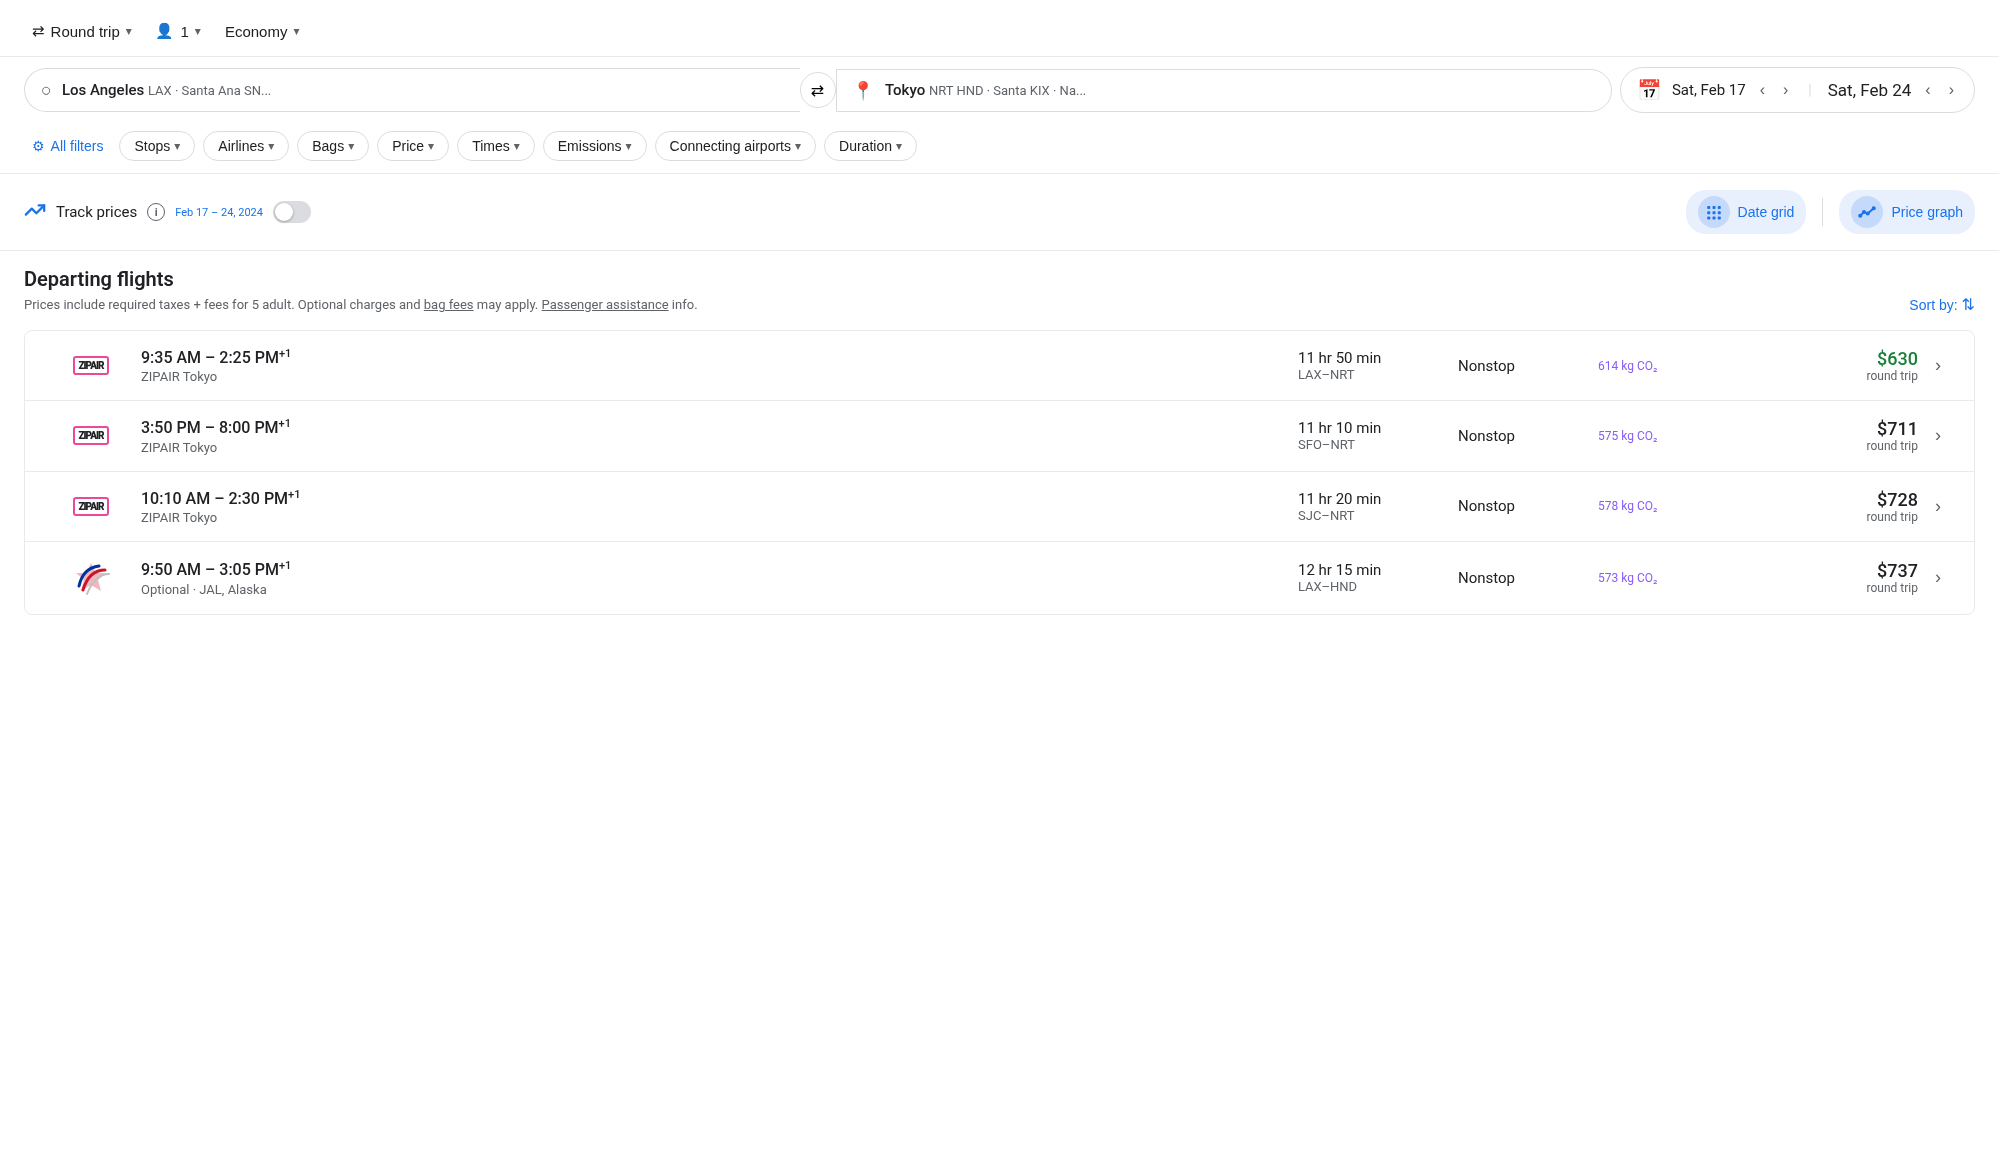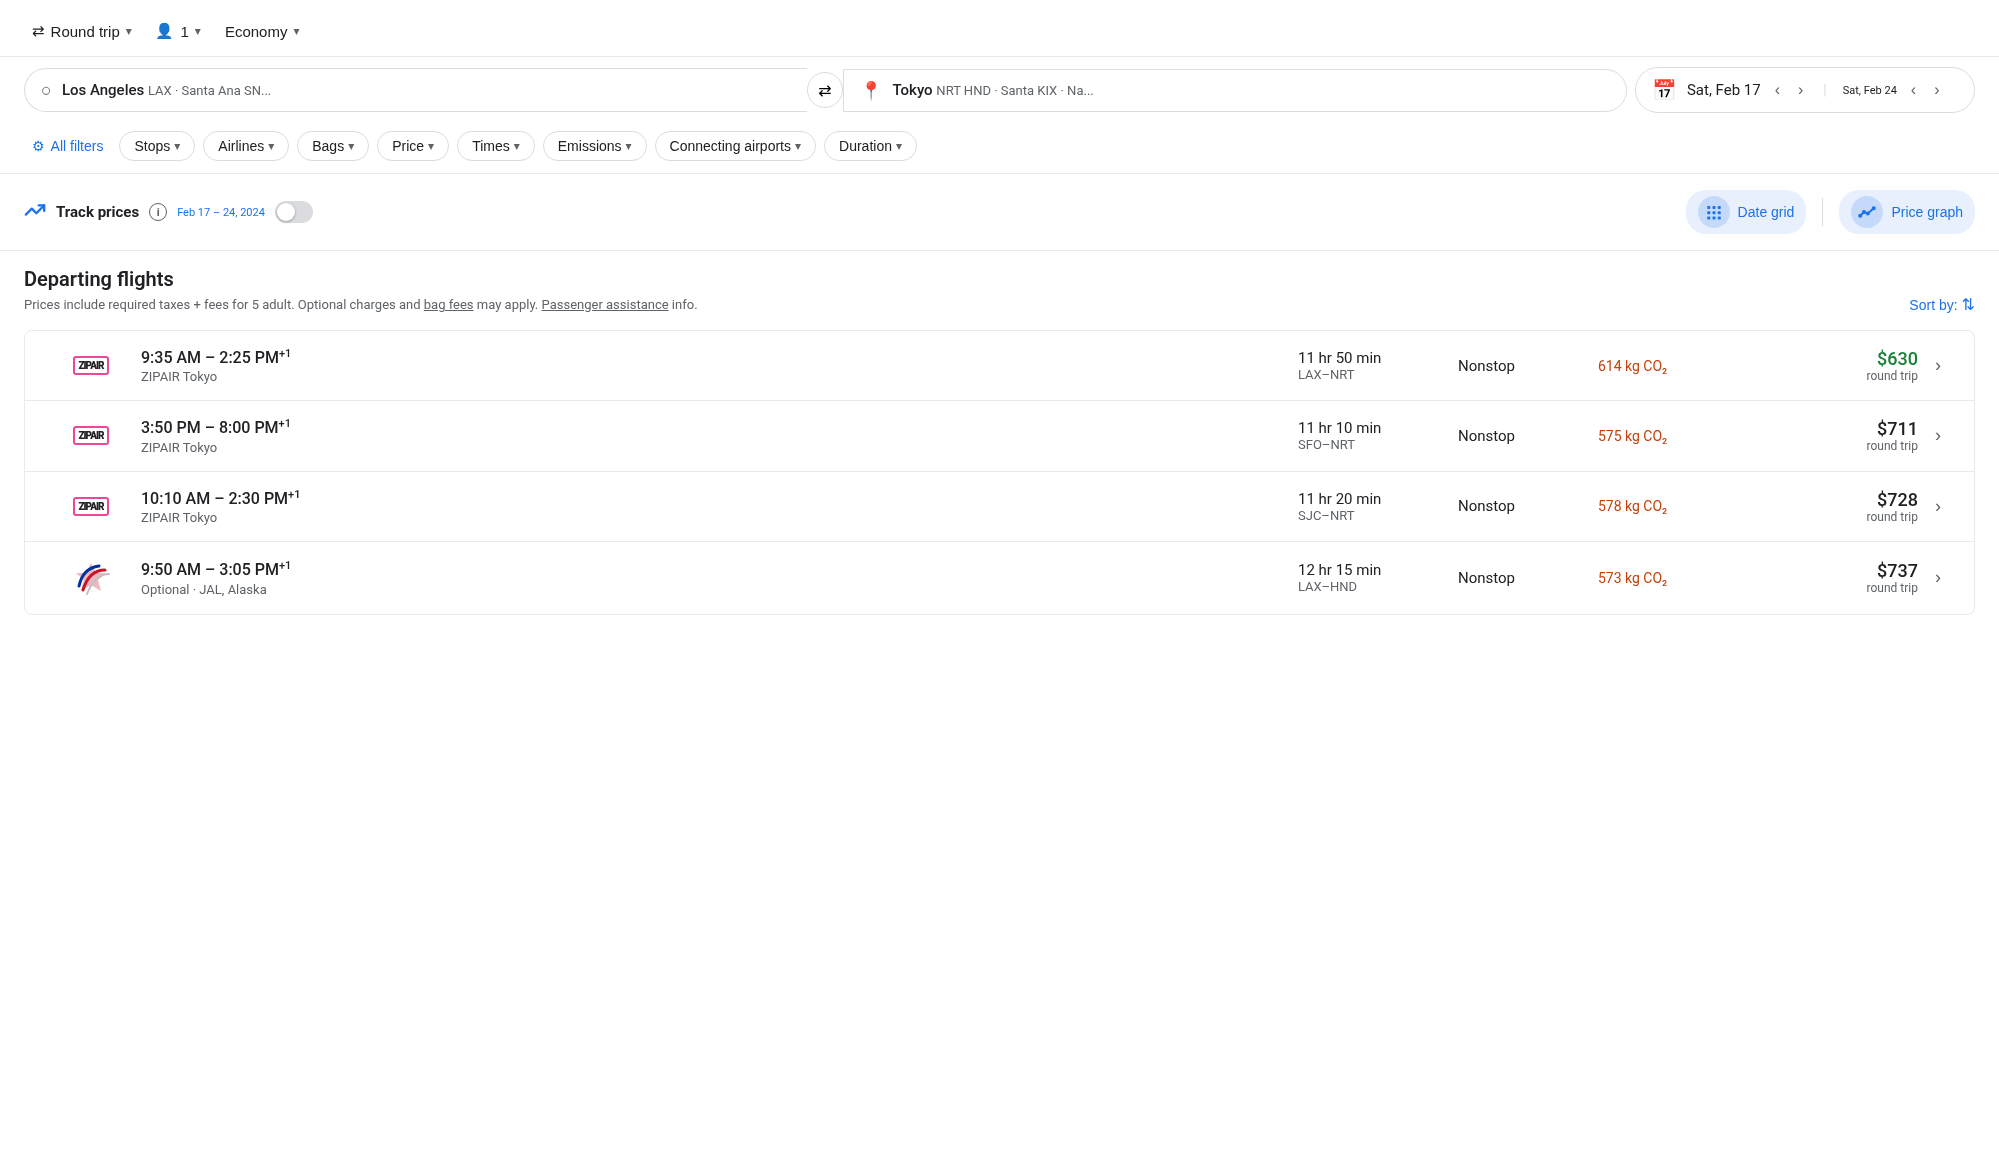--- a/index.html
+++ b/index.html
@@ -123,21 +123,21 @@
       justify-content: space-between;
       padding: 16px 24px;
       border-bottom: 1px solid #e8eaed;
     }
     .track-left {
       display: flex;
       align-items: center;
       gap: 10px;
     }
     .track-icon { color: #1a73e8; font-size: 20px; }
-    .track-label { font-size: 15px; font-weight: 700; color: #202124; }
+    .track-label { font-size: 15px; font-weight: 400; color: #202124; }
     .track-info-icon {
       display: inline-flex;
       align-items: center;
       justify-content: center;
       width: 18px;
       height: 18px;
       border-radius: 50%;
       border: 1.5px solid #5f6368;
       color: #5f6368;
       font-size: 11px;
@@ -283,22 +283,22 @@
     }
     .duration-route {
       font-size: 13px;
       color: #5f6368;
     }
     .flight-stops {
       font-size: 15px;
       color: #202124;
     }
     .flight-co2 {
-      font-size: 14px;
-      color: #c2410c;
+      font-size: 12px;
+      color: #8b5cf6;
     }
     .flight-price {
       text-align: right;
       display: flex;
       flex-direction: column;
       align-items: flex-end;
     }
     .price-main {
       font-size: 18px;
       font-weight: 500;
@@ -367,21 +367,21 @@
       <span style="font-weight:500;">Tokyo</span>
       <span class="loc-code">NRT HND · Santa KIX · Na...</span>
     </span>
   </div>
   <div class="date-bar">
     <span class="cal-icon">📅</span>
     <span style="font-size:15px;">Sat, Feb 17</span>
     <button class="date-nav-btn">‹</button>
     <button class="date-nav-btn">›</button>
     <span class="date-sep">|</span>
-    <span style="font-size:11px;">Sat, Feb 24</span>
+    <span style="font-size:17px;">Sat, Feb 24</span>
     <button class="date-nav-btn">‹</button>
     <button class="date-nav-btn">›</button>
   </div>
 </div>
 
 <div class="filter-bar">
   <button class="all-filters-btn">
     <span>⚙</span>
     <span>All filters</span>
   </button>

